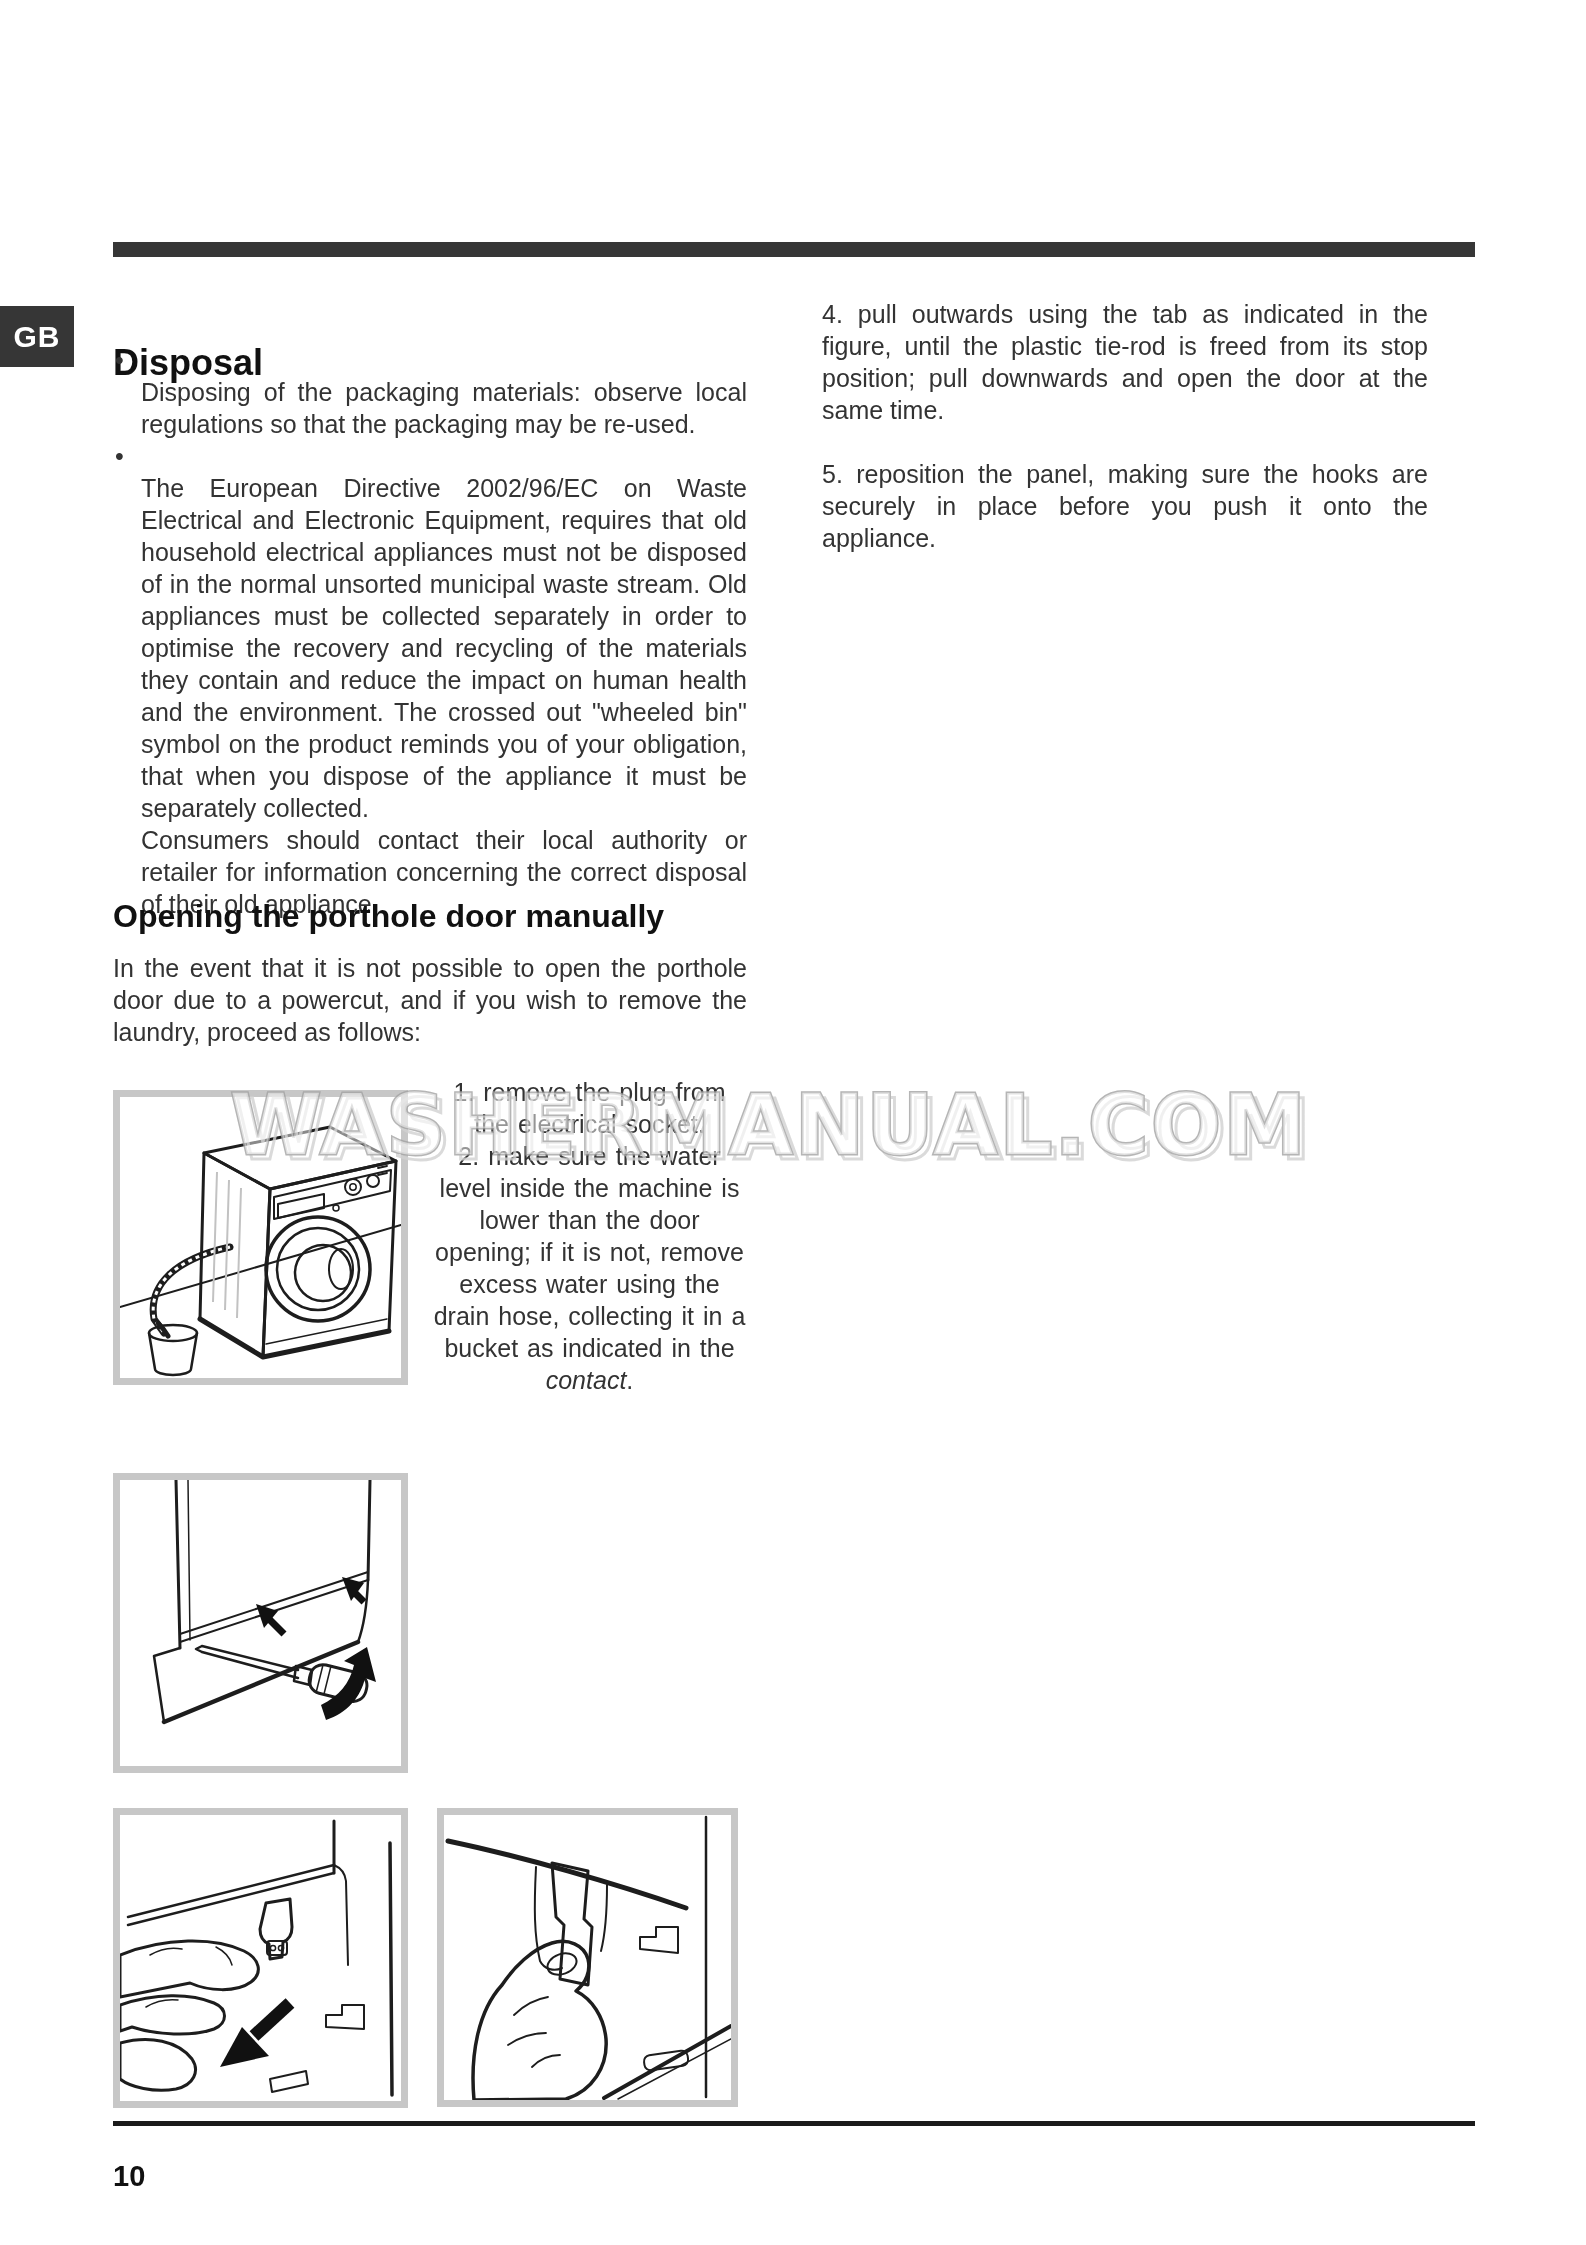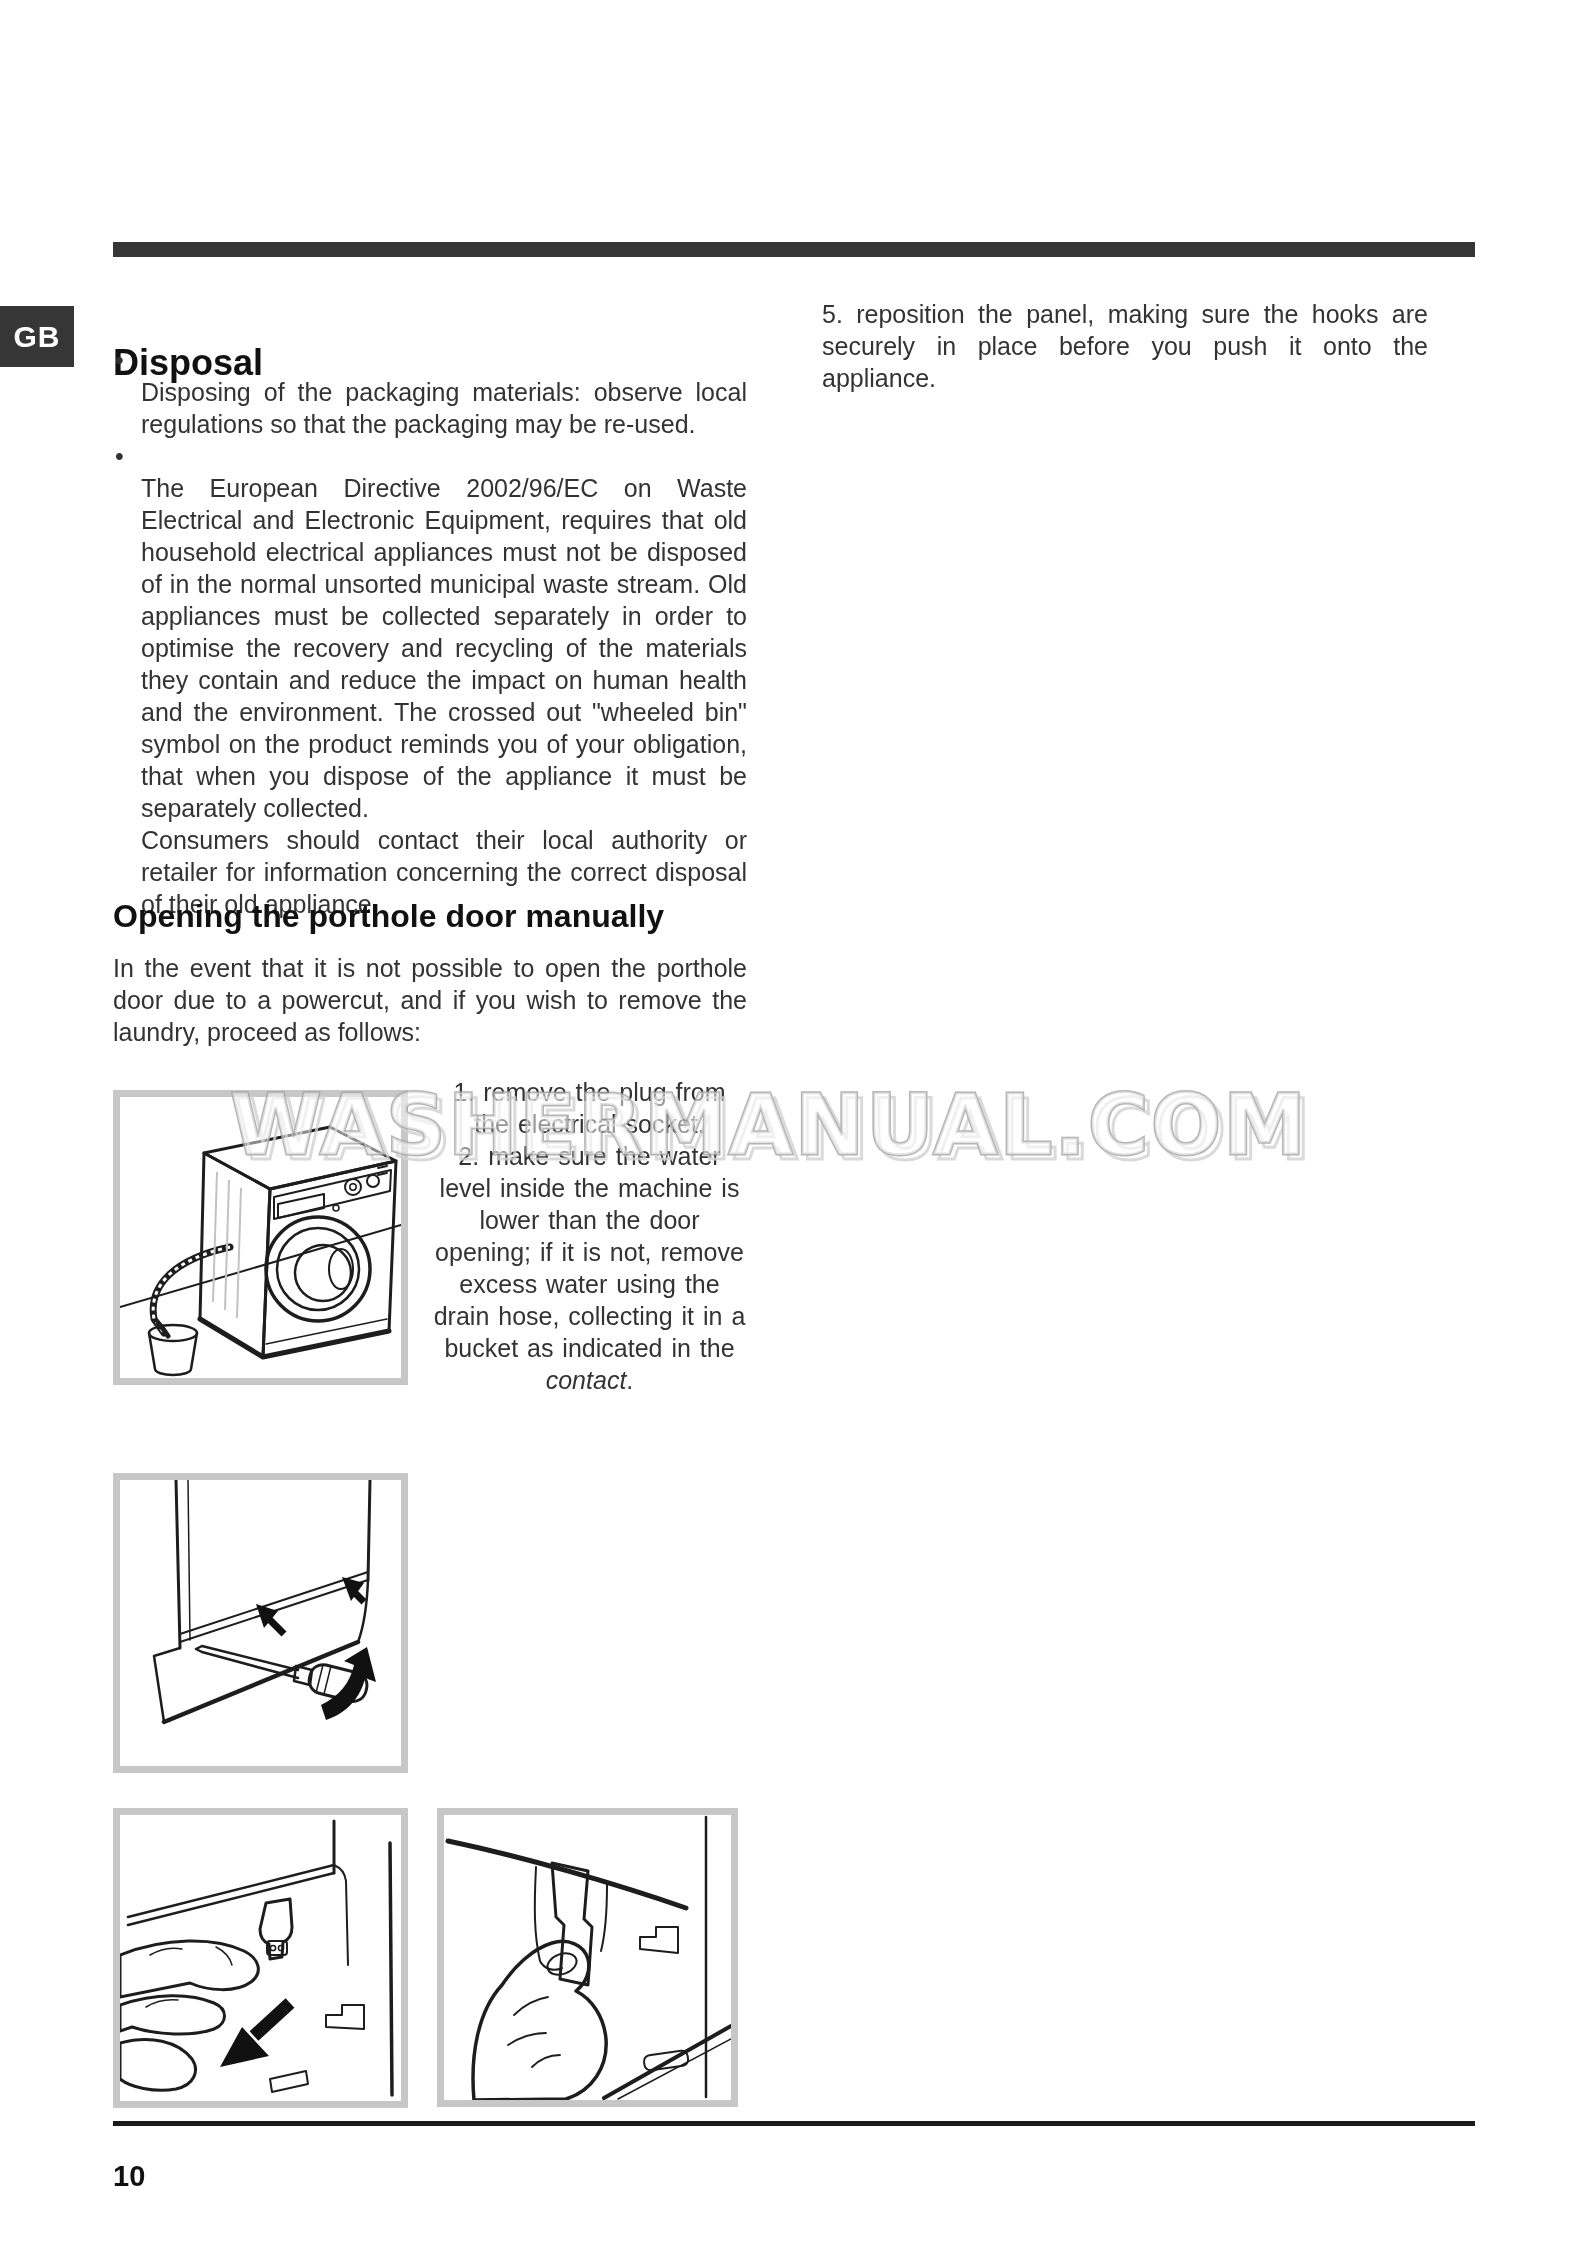--- a/index.html
+++ b/index.html
@@ -155,20 +155,21 @@
       <rect class="art" x="200" y="238" width="44" height="15" rx="6" fill="#fff" stroke-width="2" transform="rotate(-8 222 245)"></rect>
       <path class="art" d="M160 283 L287 211" stroke-width="4"></path>
       <path class="art" d="M174 284 L287 224" stroke-width="1.5"></path>
       <path class="art" d="M30 285 C 26 240, 34 196, 58 170 C 70 152, 88 134, 108 128 C 124 123, 140 130, 144 144 C 147 156, 142 168, 132 176 C 148 184, 160 202, 162 224 C 164 252, 148 276, 122 284 Z" fill="#fff" stroke-width="3.5"></path>
       <ellipse class="art" cx="118" cy="149" rx="15" ry="10" transform="rotate(-20 118 149)" stroke-width="2"></ellipse>
       <path class="art" d="M70 200 C 80 190, 92 184, 104 182 M64 230 C 76 222, 90 218, 102 218 M88 252 C 96 244, 106 240, 116 240" stroke-width="1.8"></path>
     </svg>
   </div>
 
   <div class="rightcol">
+    <p>4. pull outwards using the tab as indicated in the figure, until the plastic tie-rod is freed from its stop position; pull downwards and open the door at the same time.</p>
     <p>5. reposition the panel, making sure the hooks are securely in place before you push it onto the appliance.</p>
   </div>
 
   <svg class="watermark" width="1130" height="112" viewBox="0 0 1130 112">
     <text x="18" y="82" font-family="DejaVu Sans, Liberation Sans, sans-serif" font-size="84" font-weight="bold" letter-spacing="2" textLength="1078" lengthAdjust="spacingAndGlyphs" fill="none" stroke="#d2d2d2" stroke-width="3" transform="translate(5,5)">WASHERMANUAL.COM</text>
     <text x="18" y="82" font-family="DejaVu Sans, Liberation Sans, sans-serif" font-size="84" font-weight="bold" letter-spacing="2" textLength="1078" lengthAdjust="spacingAndGlyphs" paint-order="stroke" fill="rgba(255,255,255,0.6)" stroke="#a3a3a3" stroke-width="3">WASHERMANUAL.COM</text>
   </svg>
 
   <div class="rule-bottom"></div>
   <div class="pageno">10</div>

